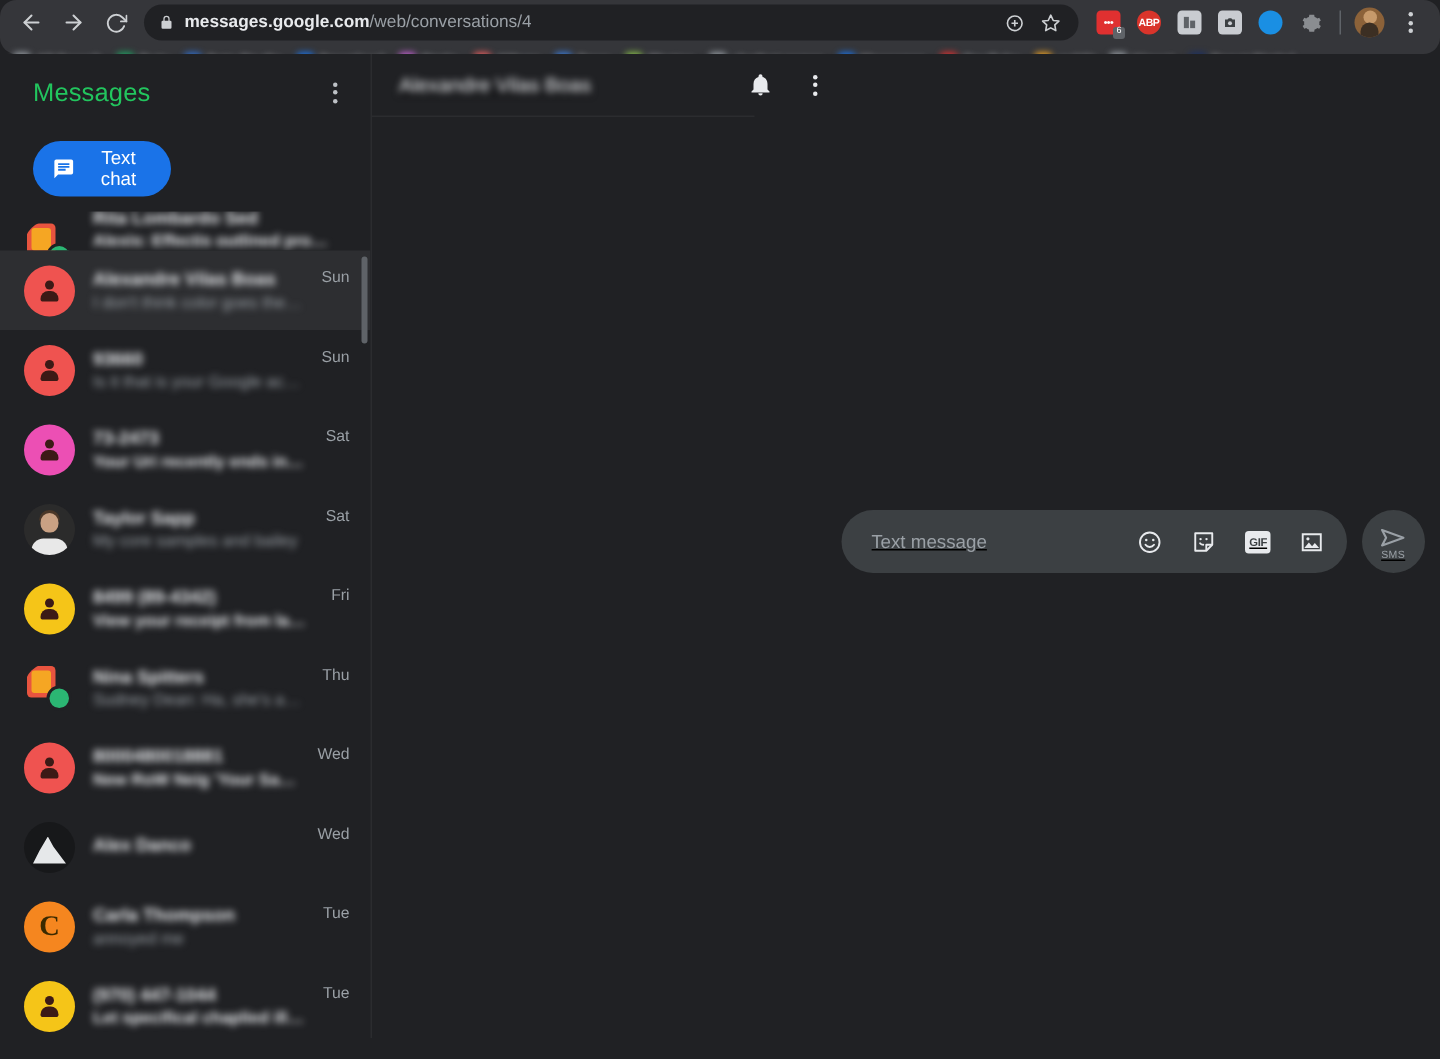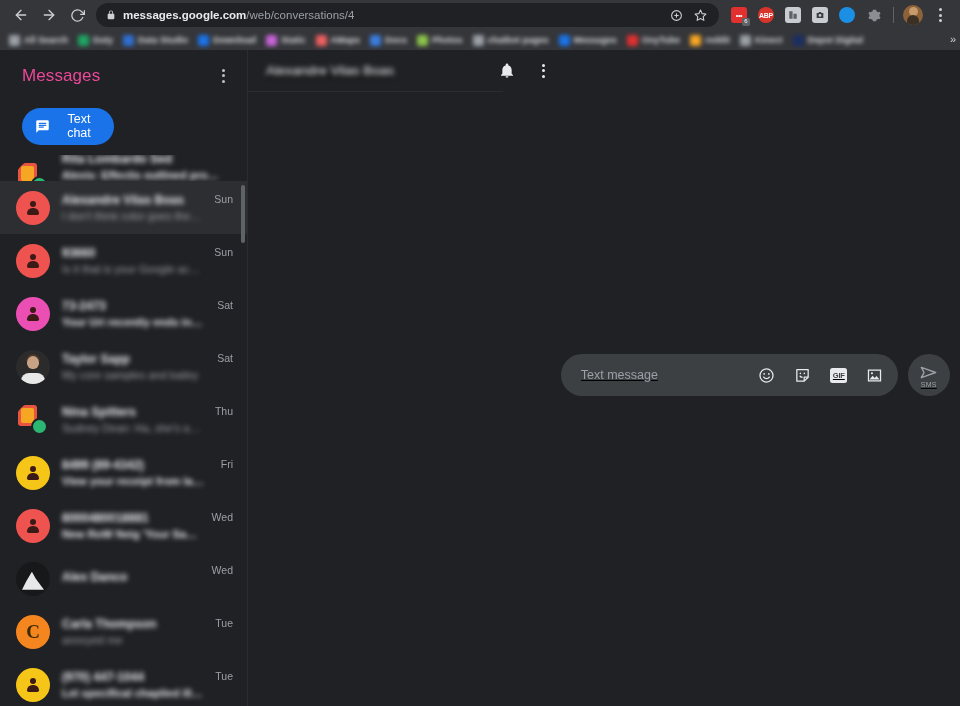--- a/index.html
+++ b/index.html
@@ -6,23 +6,24 @@
   html, body {
     width: 960px; height: 706px;
     background: #202124;
     font-family: "Liberation Sans", sans-serif;
     overflow: hidden;
   }
 
   
   .browser-chrome {
     background: #35363a;
-    height: 50px;
+    height: 36px;
     width: 960px;
     position: relative;
+    border-radius: 11px;
   }
   .nav-bar {
     display: flex;
     align-items: center;
     height: 30px;
     padding: 0 8px;
     gap: 2px;
   }
   .nav-btn {
     width: 26px; height: 26px;
@@ -131,21 +132,21 @@
     border-right: 1px solid #2b2c2f;
   }
   .sb-header {
     height: 52px;
     display: flex;
     align-items: center;
     padding: 0 12px 0 22px;
   }
   .sb-title {
     font-size: 17px;
-    color: #ec4899;
+    color: #22c55e;
     font-weight: normal;
     letter-spacing: 0.1px;
   }
   .sb-more {
     margin-left: auto;
     color: #bdc1c6;
     display: flex; align-items: center; justify-content: center;
     width: 24px; height: 24px;
   }
   .dots-v { display: flex; flex-direction: column; gap: 2.5px; align-items: center; }
@@ -736,42 +737,42 @@
             <span class="ph-head"></span>
             <span class="ph-body"></span>
           </div>
         <div class="conv-body">
           <div class="conv-name">Taylor Sapp</div>
           <div class="conv-snippet">My core samples and bailey</div>
         </div>
         <div class="conv-time">Sat</div>
       </div>
 
+      <div class="conv unread">
+        <div class="av" style="background:#f5c518">
+            <span class="person"></span>
+          </div>
+        <div class="conv-body">
+          <div class="conv-name">8499 (89-4342)</div>
+          <div class="conv-snippet">View your receipt from last tr...</div>
+        </div>
+        <div class="conv-time">Fri</div>
+      </div>
+
       <div class="conv">
         <div class="av av-dual">
             <span class="d1"></span>
             <span class="d1b"></span>
             <span class="d2"></span>
           </div>
         <div class="conv-body">
           <div class="conv-name">Nina Spitters</div>
           <div class="conv-snippet">Sudney Dean: Ha, she's a new...</div>
         </div>
         <div class="conv-time">Thu</div>
-      </div>
-
-      <div class="conv unread">
-        <div class="av" style="background:#f5c518">
-            <span class="person"></span>
-          </div>
-        <div class="conv-body">
-          <div class="conv-name">8499 (89-4342)</div>
-          <div class="conv-snippet">View your receipt from last tr...</div>
-        </div>
-        <div class="conv-time">Fri</div>
       </div>
 
       <div class="conv unread">
         <div class="av" style="background:#ef5350">
             <span class="person"></span>
           </div>
         <div class="conv-body">
           <div class="conv-name">8000480018881</div>
           <div class="conv-snippet">New RoW Neig 'Your Sales c...</div>
         </div>

